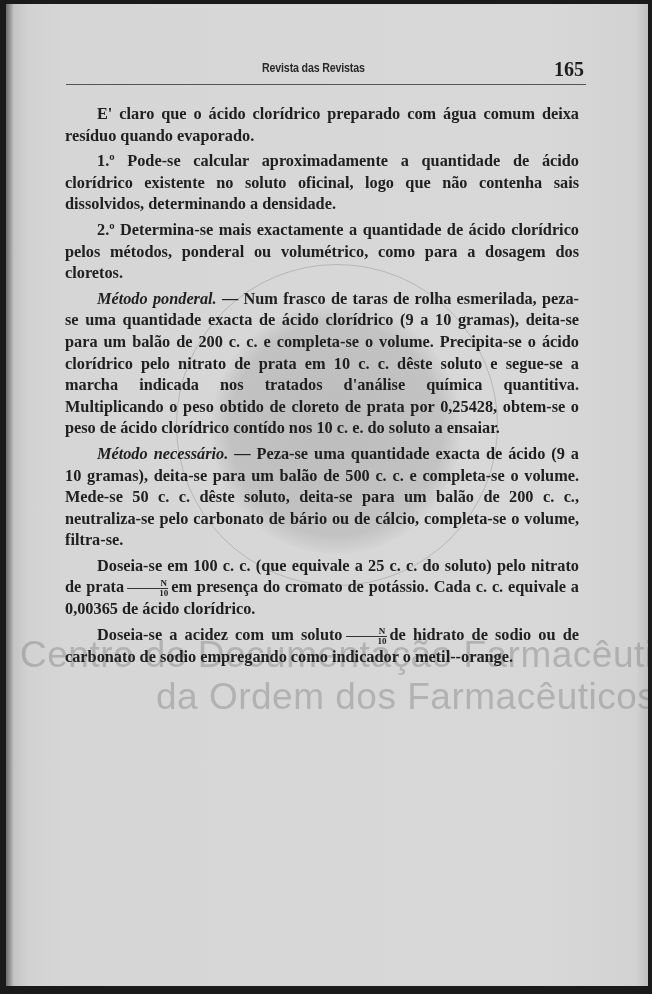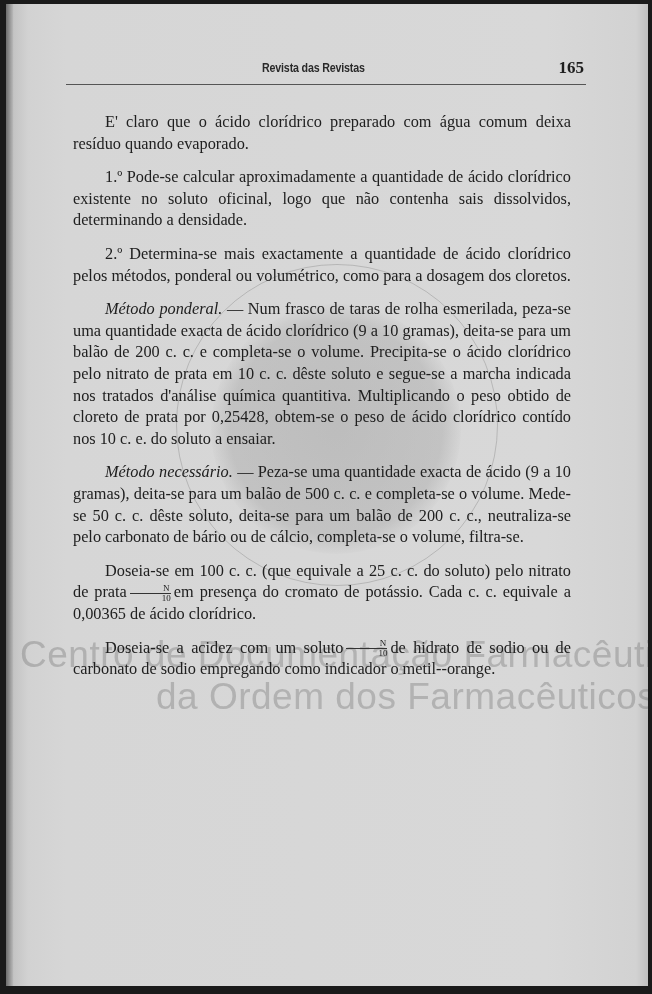--- a/index.html
+++ b/index.html
@@ -38,28 +38,28 @@
     border-bottom: 1px solid #555;
   }
   .running-title {
     position: absolute; left: 196px; top: 4px;
     font-family: "Liberation Sans Narrow", "Liberation Sans", sans-serif;
     font-weight: bold; font-size: 13px; color: #2a2a2a; letter-spacing: -0.2px;
     transform: scaleX(0.82); transform-origin: left;
   }
   .page-number {
     position: absolute; right: 2px; top: 2px;
-    font-size: 17px; color: #1e1e1e; font-weight: bold;
+    font-size: 20px; color: #1e1e1e; font-weight: bold;
   }
   .body {
     position: absolute; left: 55px; top: 95px; width: 522px;
     font-size: 16.3px; line-height: 21.6px; color: #202020;
     text-align: justify;
   }
-  .body p { margin: 12px; text-indent: 32px; }
+  .body p { margin: 4px; text-indent: 32px; font-weight: bold; }
   .it { font-style: italic; }
   .frac {
     display: inline-block; vertical-align: middle; text-align: center;
     font-size: 9px; line-height: 9px; margin: 0 3px;
   }
   .frac span { display: block; }
   .frac .num { border-bottom: 1px solid #333; padding: 0 1px; }
 </style>
 </head>
 <body>

